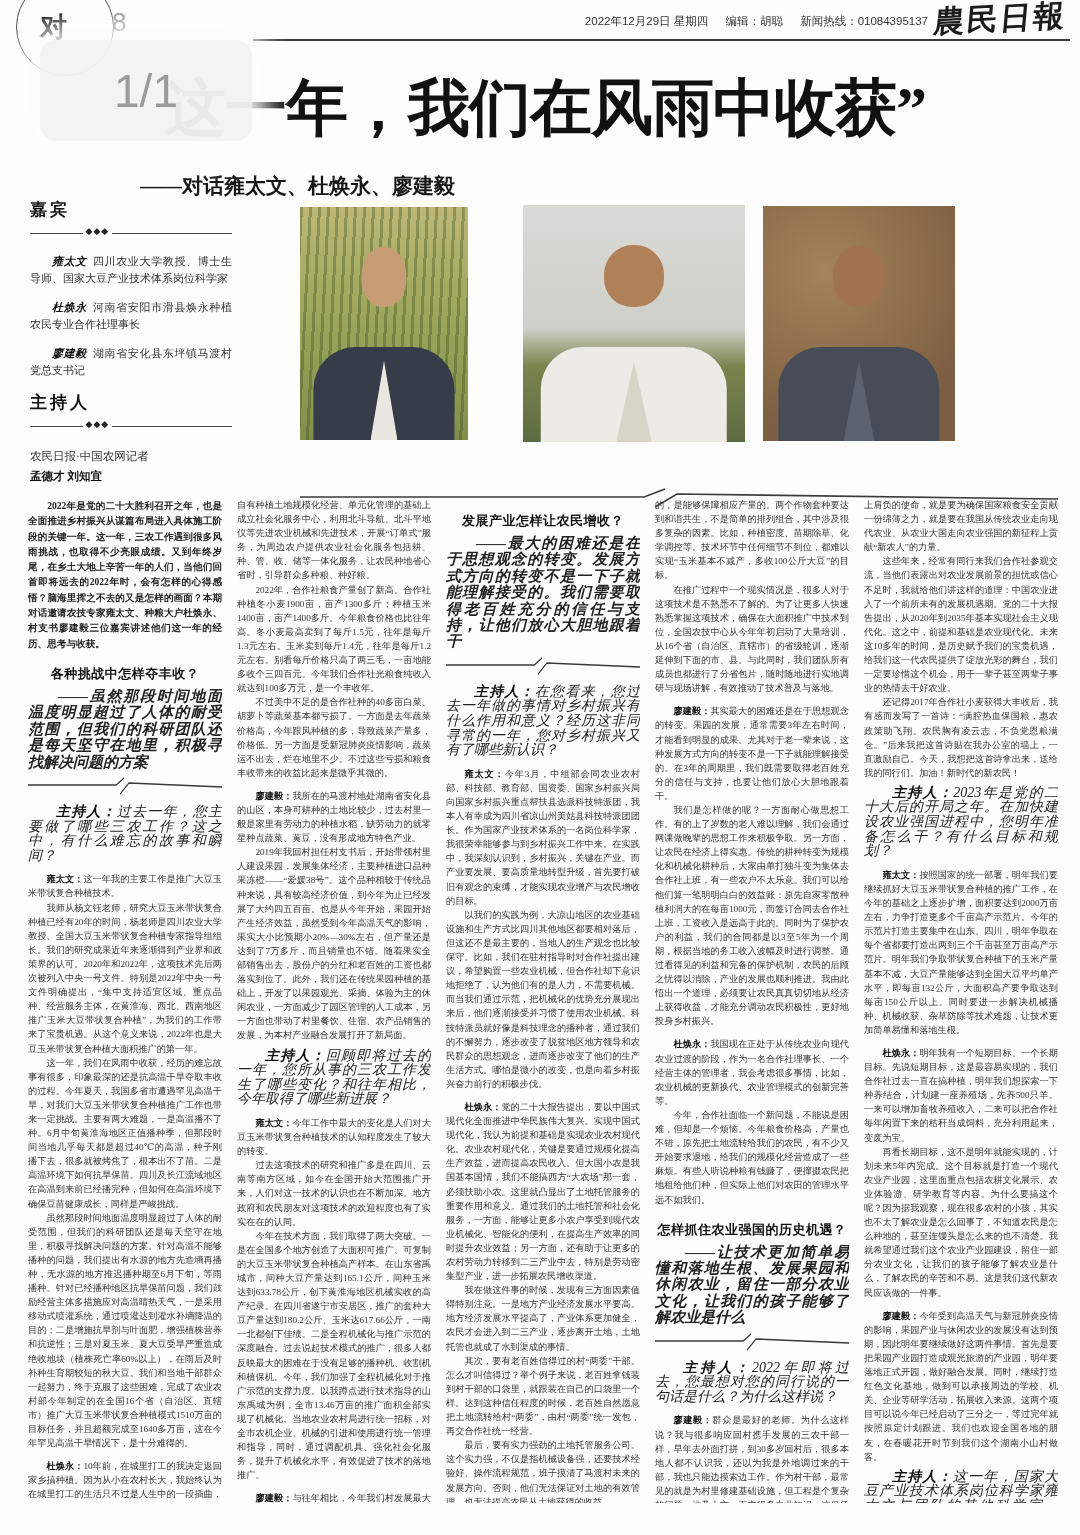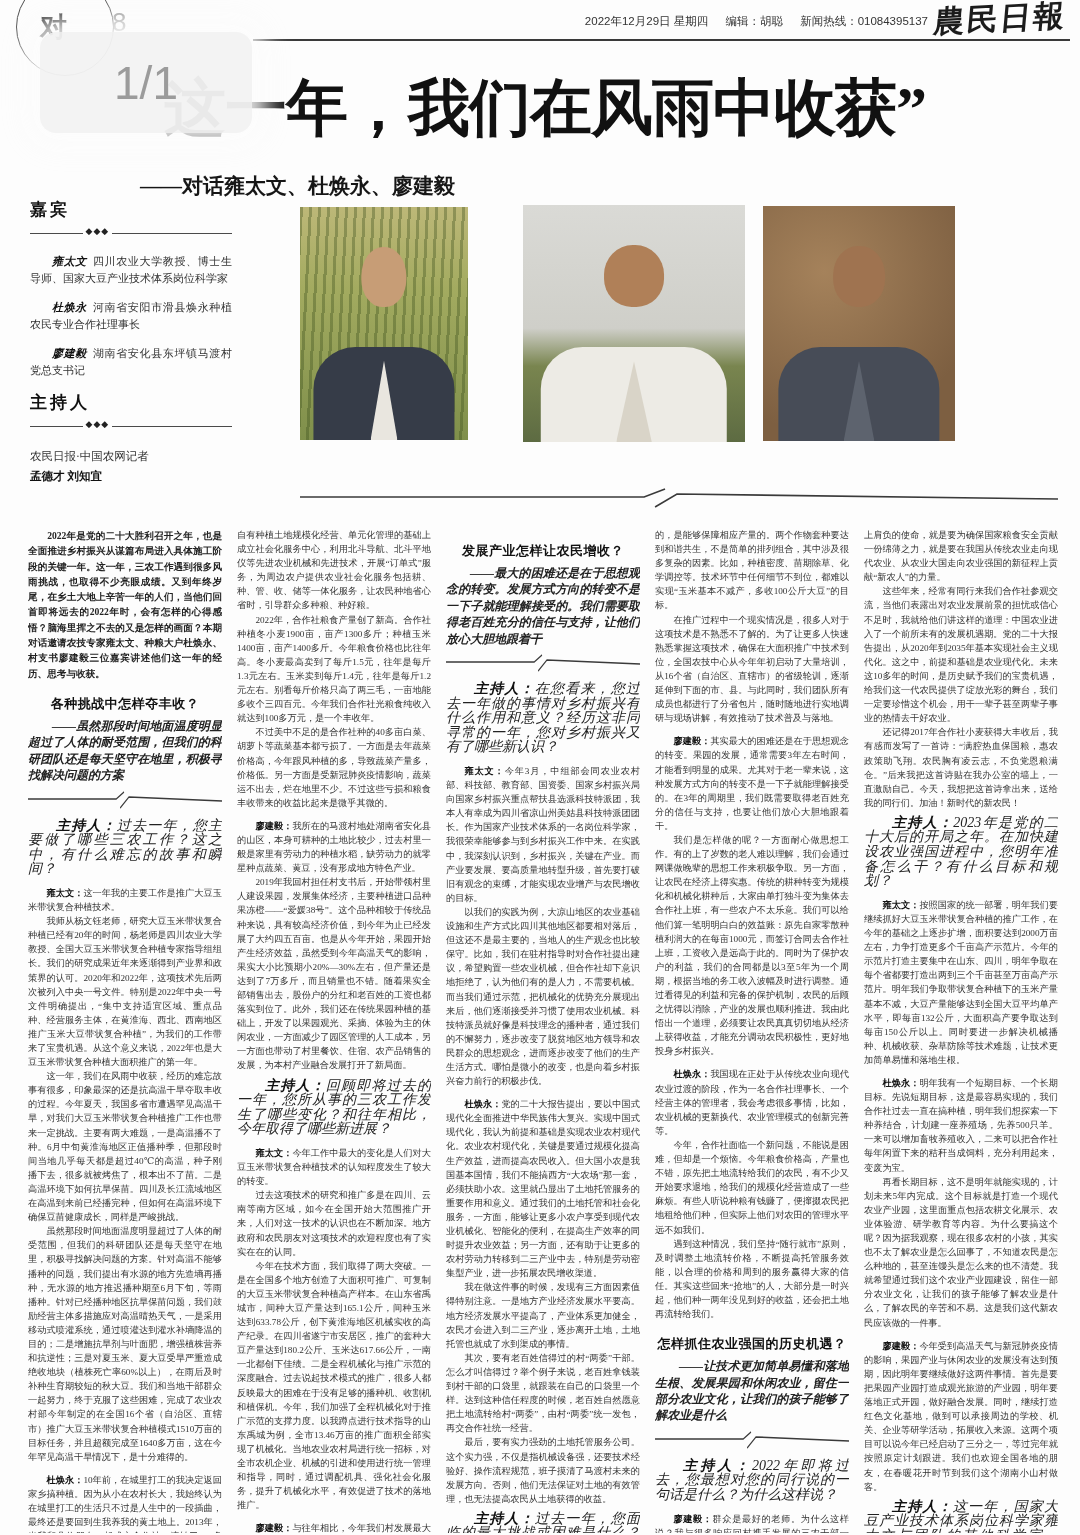--- a/index.html
+++ b/index.html
@@ -9,21 +9,21 @@
   
   .corner-circle{position:absolute;left:16px;top:-22px;width:98px;height:98px;border:1.5px solid #4a4a4a;border-radius:50%;background:transparent}
   .corner-char{position:absolute;left:40px;top:9px;font-size:27px;font-weight:bold;color:#111}
   .page-num{position:absolute;left:112px;top:7px;font-size:26px;color:#8a8a8a;font-family:"Liberation Sans",sans-serif}
   .mast-info{position:absolute;right:152px;top:14px;font-size:11.5px;color:#333;white-space:nowrap;font-family:"Liberation Sans",sans-serif}
   .mast-info span{margin-left:14px}
   .paper-name{position:absolute;right:14px;top:-2px;font-size:31px;font-weight:bold;color:#1c1c1c;transform:skewX(-8deg) rotate(-3deg);letter-spacing:2px}
   .mast-rule{position:absolute;left:253px;right:10px;top:39px;border-top:2px solid #3a3a3a}
 
   
-  .viewer-badge{position:absolute;left:40px;top:32px;width:212px;height:101px;background:rgba(243,243,243,.96);border-radius:16px;z-index:60;display:flex;align-items:center;justify-content:center;font-family:"Liberation Sans",sans-serif;font-size:46px;color:#9b9b9b;box-shadow:0 0 26px 16px rgba(252,252,252,.9)}
+  .viewer-badge{position:absolute;left:40px;top:40px;width:212px;height:101px;background:rgba(243,243,243,.96);border-radius:16px;z-index:60;display:flex;align-items:center;justify-content:center;font-family:"Liberation Sans",sans-serif;font-size:46px;color:#9b9b9b;box-shadow:0 0 26px 16px rgba(252,252,252,.9)}
 
   
   .headline{position:absolute;left:130px;top:66px;width:830px;text-align:center;font-size:62px;font-weight:900;letter-spacing:-1px;color:#111;white-space:nowrap}
   .subtitle{position:absolute;left:140px;top:172px;width:810px;text-align:left;font-size:21px;font-weight:bold;color:#161616}
 
   
   .guests{position:absolute;left:30px;top:198px;width:202px}
   .side-h{font-size:17px;font-weight:bold;letter-spacing:3px;color:#111}
   .diamond-rule{position:relative;height:15px;margin:5px 0 12px}
   .diamond-rule::before{content:"";position:absolute;left:0;right:0;top:7px;border-top:1.5px solid #4a4a4a}
@@ -49,29 +49,29 @@
   #ph1 .head{background:#c79d76}#ph1 .torso{background:#363c48}#ph1 .shirt{background:#e9e6df}
   #ph2 .head{background:#b08058}#ph2 .torso{background:#edebe5}#ph2 .shirt{background:#d9d4c8}
   #ph3 .head{background:#9f7350}#ph3 .torso{background:#474c57}#ph3 .shirt{background:#5d636e}
 
   
   .photos-divider{position:absolute;left:300px;top:487px;width:758px;height:22px;z-index:5}
   .photos-divider svg,.zigline svg{width:100%;height:100%;display:block}
   .zigline{height:18px;margin:7px 0 10px}
 
   
-  .article{position:absolute;left:28px;top:528px;width:1030px;height:1005px;display:flex;gap:15px}
+  .article{position:absolute;left:28px;top:498px;width:1030px;height:1005px;display:flex;gap:15px}
   .col{flex:1 1 0;overflow:hidden}
   .b-p,.b-intro{font-size:9.2px;line-height:14.1px;text-align:justify;text-indent:2em;color:#333}
   .b-p.cont{text-indent:0}
   .b-intro{font-weight:bold;color:#222;font-size:9.6px;line-height:15.3px;margin-bottom:4px}
   .has-spk{margin-top:9px}
   .spk{font-weight:bold;color:#111}
   .b-h{font-size:13px;font-weight:bold;text-align:center;margin:14px 0 5px;letter-spacing:.5px;color:#111;text-indent:0}
-  .b-d{font-size:12px;font-weight:bold;font-style:italic;line-height:16.4px;text-indent:2em;color:#222;text-align:justify}
+  .b-d{font-size:15px;font-weight:bold;font-style:italic;line-height:16.4px;text-indent:2em;color:#222;text-align:justify}
   .b-q{font-size:14px;font-style:italic;line-height:14.6px;text-indent:2em;text-align:justify;color:#222;margin:6px 0}
 </style>
 </head>
 <body>
 
 <div class="corner-circle"></div>
 <div class="corner-char">对</div>
 <div class="page-num">8</div>
 <div class="mast-info">
   <span>2022年12月29日 星期四</span>
@@ -181,21 +181,20 @@
       <p class="b-p">最后，要有实力强劲的土地托管服务公司。这个实力强，不仅是指机械设备强，还要技术经验好、操作流程规范，班子摸清了马渡村未来的发展方向。否则，他们无法保证对土地的有效管理，也无法提高农民从土地获得的收益。</p>
       <p class="b-q has-spk"><span class="spk">主持人：</span>过去一年，您面临的最大挑战或困难是什么？目前问题是否得到有效解决？是否已有相关应对思路？</p>
     </div>
     <div class="col">
       <p class="b-p cont">的，是能够保障相应产量的。两个作物套种要达到和谐共生，不是简单的排列组合，其中涉及很多复杂的因素。比如，种植密度、苗期除草、化学调控等。技术环节中任何细节不到位，都难以实现“玉米基本不减产，多收100公斤大豆”的目标。</p>
       <p class="b-p">在推广过程中一个现实情况是，很多人对于这项技术是不熟悉不了解的。为了让更多人快速熟悉掌握这项技术，确保在大面积推广中技术到位，全国农技中心从今年年初启动了大量培训，从16个省（自治区、直辖市）的省级轮训，逐渐延伸到下面的市、县。与此同时，我们团队所有成员也都进行了分省包片，随时随地进行实地调研与现场讲解，有效推动了技术普及与落地。</p>
       <p class="b-p has-spk"><span class="spk">廖建毅：</span>其实最大的困难还是在于思想观念的转变。果园的发展，通常需要3年左右时间，才能看到明显的成果。尤其对于老一辈来说，这种发展方式方向的转变不是一下子就能理解接受的。在3年的周期里，我们既需要取得老百姓充分的信任与支持，也要让他们放心大胆地跟着干。</p>
       <p class="b-p">我们是怎样做的呢？一方面耐心做思想工作。有的上了岁数的老人难以理解，我们会通过网课做晚辈的思想工作来积极争取。另一方面，让农民在经济上得实惠。传统的耕种转变为规模化和机械化耕种后，大家由单打独斗变为集体去合作社上班，有一些农户不太乐意。我们可以给他们算一笔明明白白的效益账：原先自家零散种植利润大的在每亩1000元，而签订合同去合作社上班，工资收入是远高于此的。同时为了保护农户的利益，我们的合同都是以3至5年为一个周期，根据当地的务工收入波幅及时进行调整。通过看得见的利益和完备的保护机制，农民的后顾之忧得以消除，产业的发展也顺利推进。我由此悟出一个道理，必须要让农民真真切切地从经济上获得收益，才能充分调动农民积极性，更好地投身乡村振兴。</p>
       <p class="b-p has-spk"><span class="spk">杜焕永：</span>我国现在正处于从传统农业向现代农业过渡的阶段，作为一名合作社理事长、一个经营主体的管理者，我会考虑很多事情，比如，农业机械的更新换代、农业管理模式的创新完善等。</p>
       <p class="b-p">今年，合作社面临一个新问题，不能说是困难，但却是一个烦恼。今年粮食价格高，产量也不错，原先把土地流转给我们的农民，有不少又开始要求退地，给我们的规模化经营造成了一些麻烦。有些人听说种粮有钱赚了，便撺掇农民把地租给他们种，但实际上他们对农田的管理水平远不如我们。</p>
-      <p class="b-p">遇到这种情况，我们坚持“随行就市”原则，及时调整土地流转价格，不断提高托管服务效能，以合理的价格和周到的服务赢得大家的信任。其实这些回来“抢地”的人，大部分是一时兴起，他们种一两年没见到好的收益，还会把土地再流转给我们。</p>
       <p class="b-h">怎样抓住农业强国的历史机遇？</p>
       <p class="b-d">——让技术更加简单易懂和落地生根、发展果园和休闲农业，留住一部分农业文化，让我们的孩子能够了解农业是什么</p>
       <div class="zigline">
         <svg viewBox="0 0 400 18" preserveAspectRatio="none">
           <path d="M0 8 L182 8 L198 1" fill="none" stroke="#3a3a3a" stroke-width="1.5"></path>
           <path d="M190 17 L208 6 L400 10" fill="none" stroke="#3a3a3a" stroke-width="1.5"></path>
         </svg>
       </div>
       <p class="b-q has-spk"><span class="spk">主持人：</span>2022年即将过去，您最想对您的同行说的一句话是什么？为什么这样说？</p>
       <p class="b-p has-spk"><span class="spk">廖建毅：</span>群众是最好的老师。为什么这样说？我与很多响应回村携手发展的三农干部一样，早年去外面打拼，到30多岁回村后，很多本地人都不认识我，还以为我是外地调过来的干部，我也只能边摸索边工作。作为村干部，最常见的就是为村里修建基础设施，但工程是个复杂的问题，涉及土方、石方很多专业知识，这仅凭个人的力量是做不好的。因此后面我们开展工作都是依靠群众的力量，周边的老百姓有很多是懂工程的，让他们来自主监督、抽检，一方面能调动村民共建共享的发展活力，另一方面，村民永远是我们开展工作最好的抽检员与监督者。</p>

